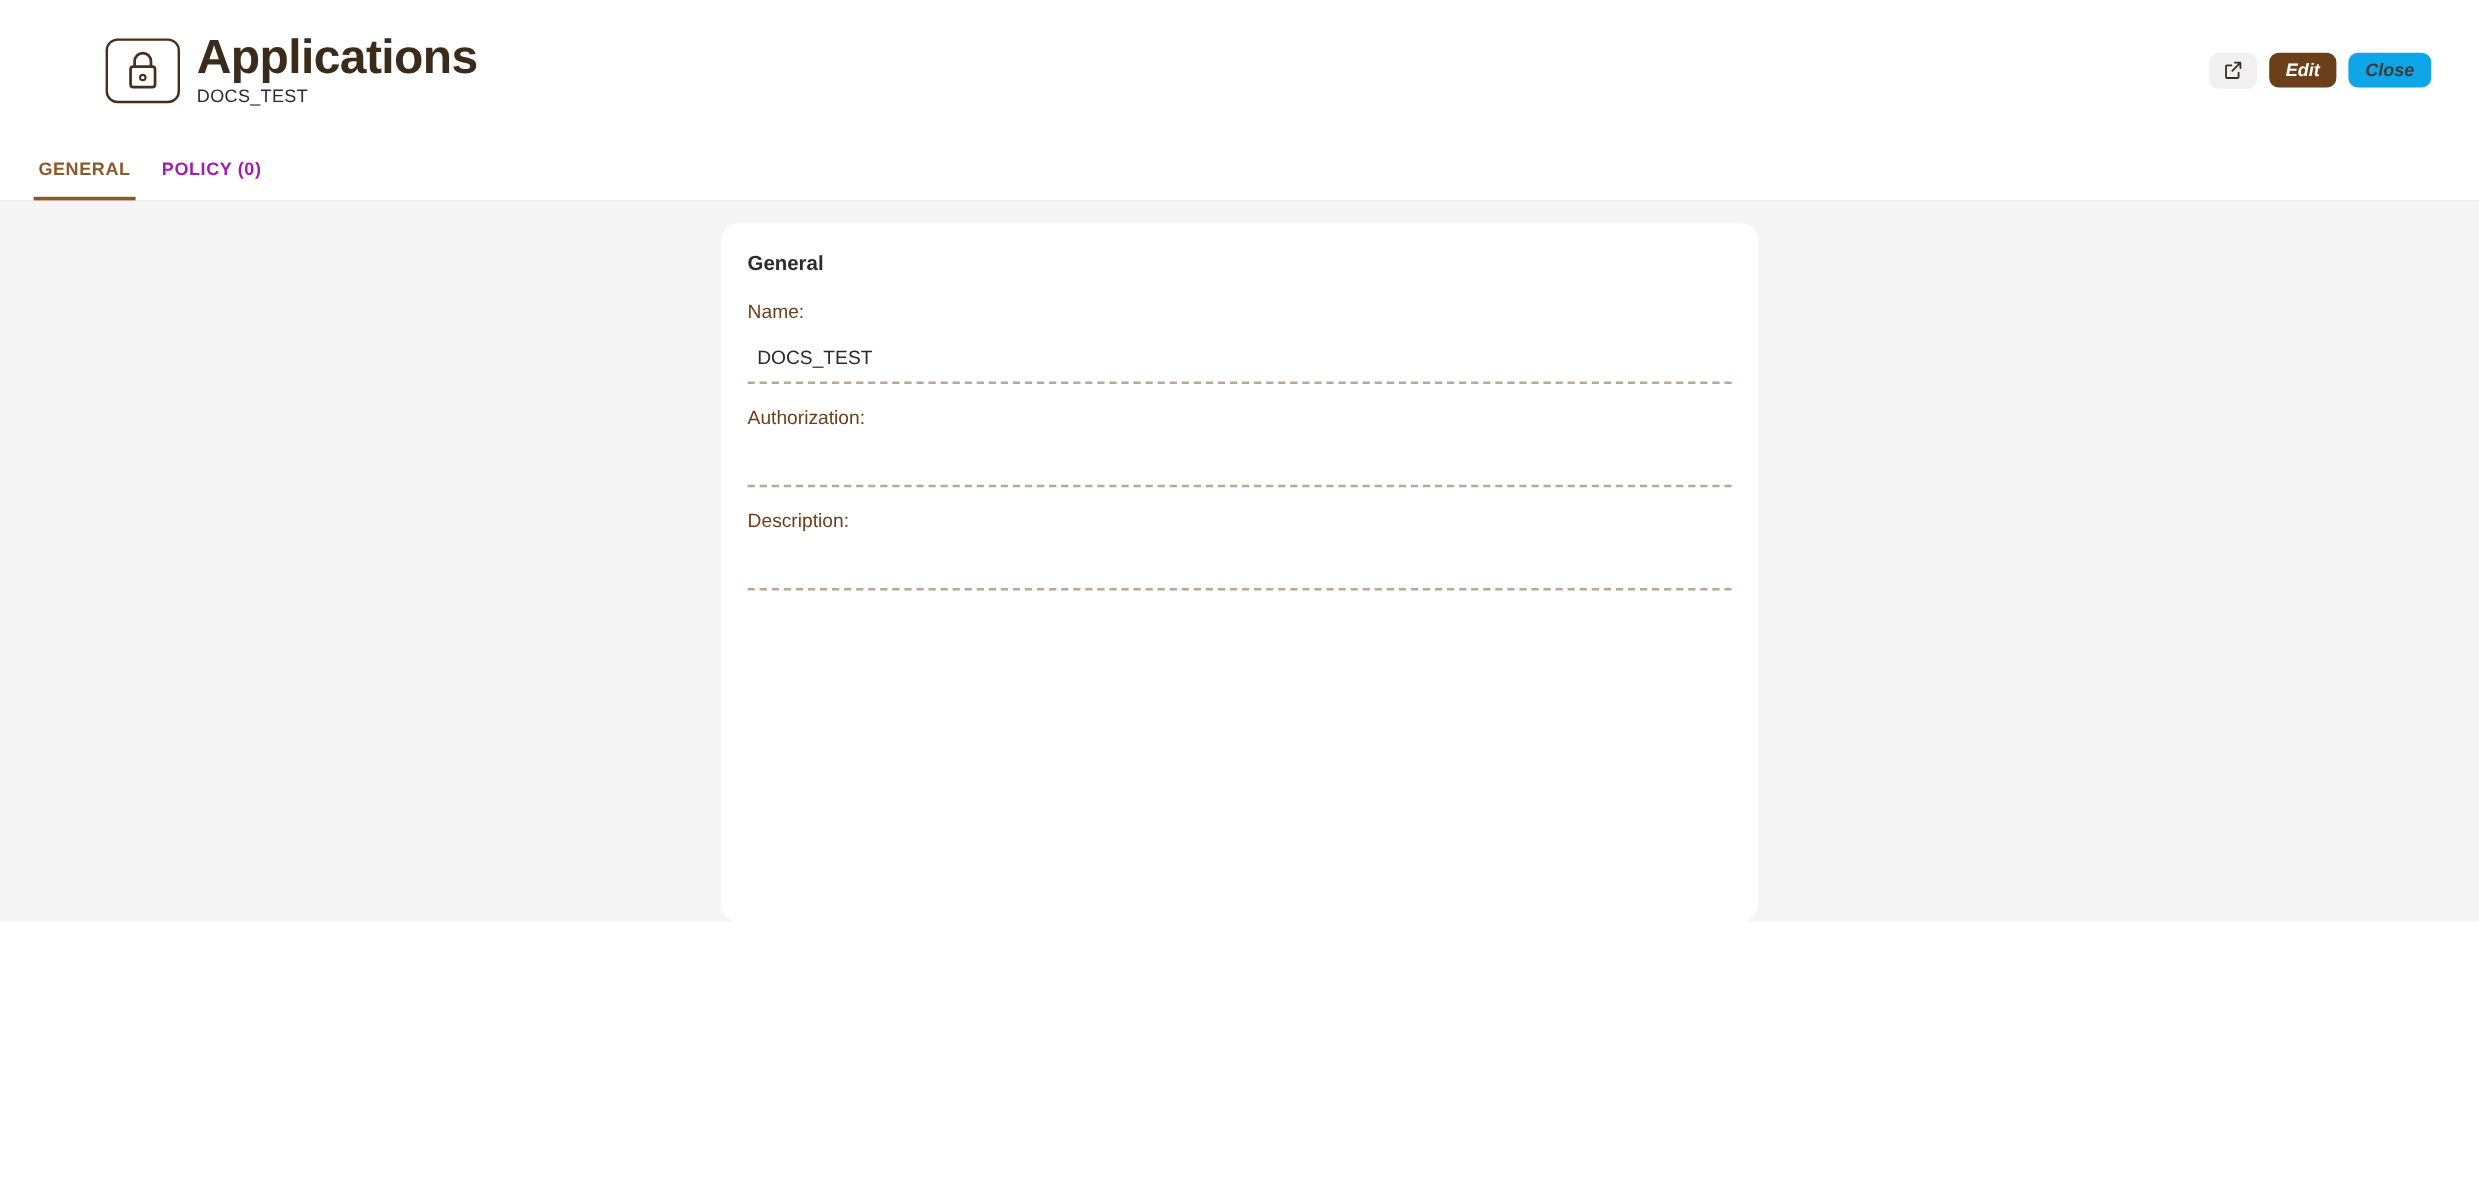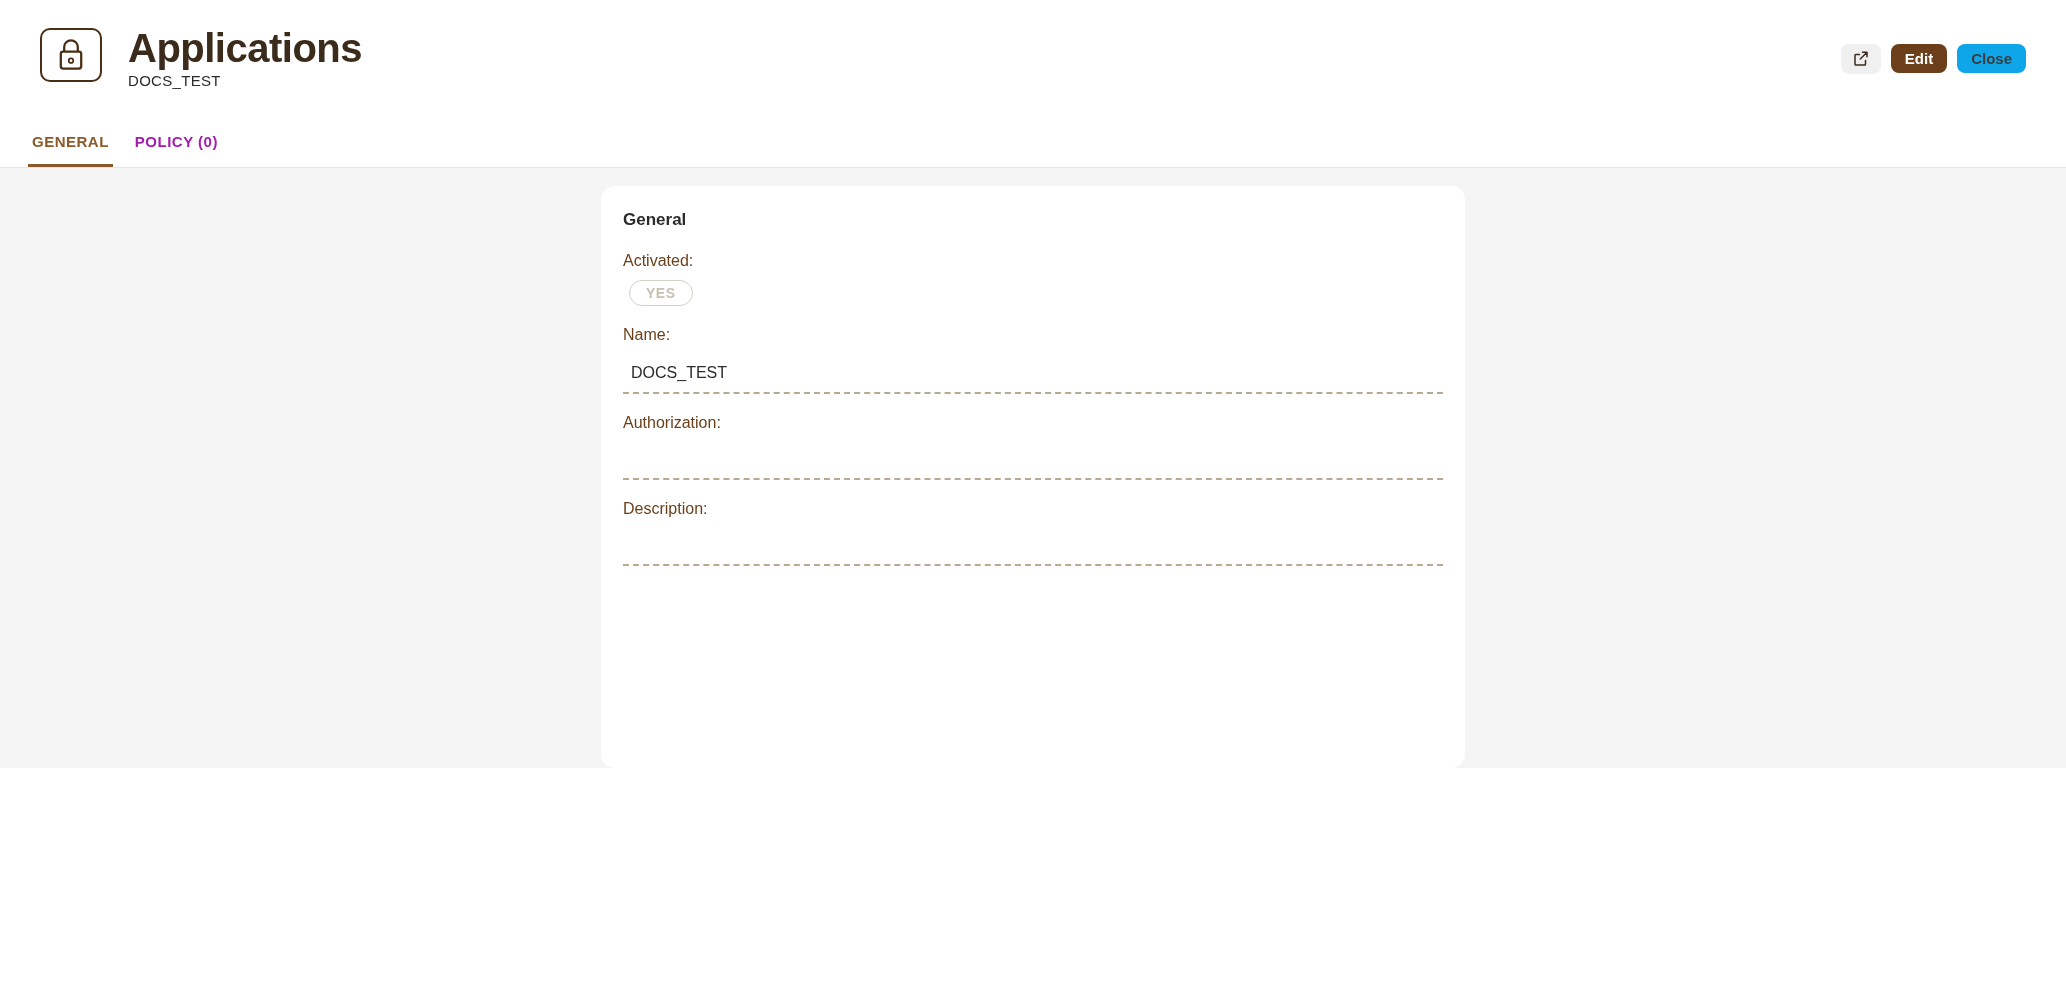--- a/index.html
+++ b/index.html
@@ -9,21 +9,23 @@
       color: #2b2b2b;
     }
     .header {
       display: flex;
       align-items: center;
       justify-content: space-between;
       padding: 28px 40px 28px 40px;
     }
     .header-left {
       display: flex;
-      gap: 26px;
+      align-items: center;
+      gap: 14px;
+      margin-left: 48px;
     }
     .header-icon-box {
       width: 62px;
       height: 54px;
       border: 2px solid #4a2e15;
       border-radius: 10px;
       display: flex;
       align-items: center;
       justify-content: center;
     }
@@ -74,20 +76,21 @@
       fill: none;
       stroke-width: 2;
     }
     .btn {
       border: none;
       border-radius: 8px;
       padding: 6px 14px;
       font-size: 15px;
       font-weight: 600;
       cursor: pointer;
+      font-style: italic;
     }
     .btn-primary {
       background: #6b3f1a;
       color: #ffffff;
     }
     .btn-secondary {
       background: #0ea5e9;
       color: #3b3b3b;
     }
     .tabs {
@@ -197,24 +200,20 @@
 
 <div class="tabs">
   <div class="tab active">GENERAL</div>
   <div class="tab">POLICY (0)</div>
 </div>
 
 <div class="content-area">
   <div class="card">
     <div class="card-title">General</div>
 
-    <div class="field-block">
-      <div class="field-label">Activated:</div>
-      <span class="pill-toggle">YES</span>
-    </div>
 
     <div class="field-block">
       <div class="field-label">Name:</div>
       <div class="input-wrap">
         <input class="input-line" type="text" readonly="" value="DOCS_TEST" style="">
       </div>
     </div>
 
     <div class="field-block">
       <div class="field-label">Authorization:</div>

